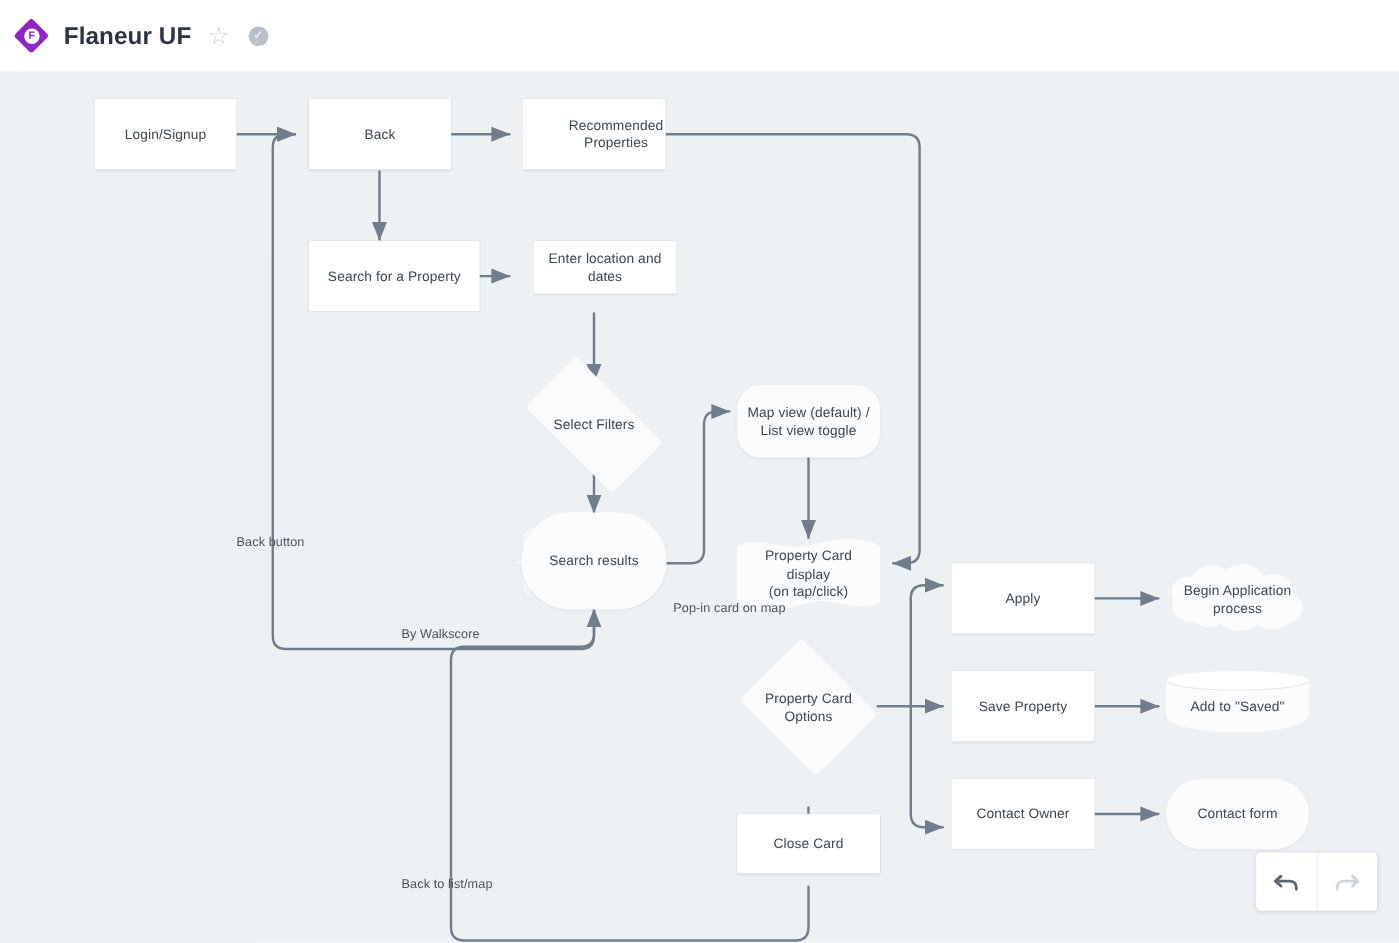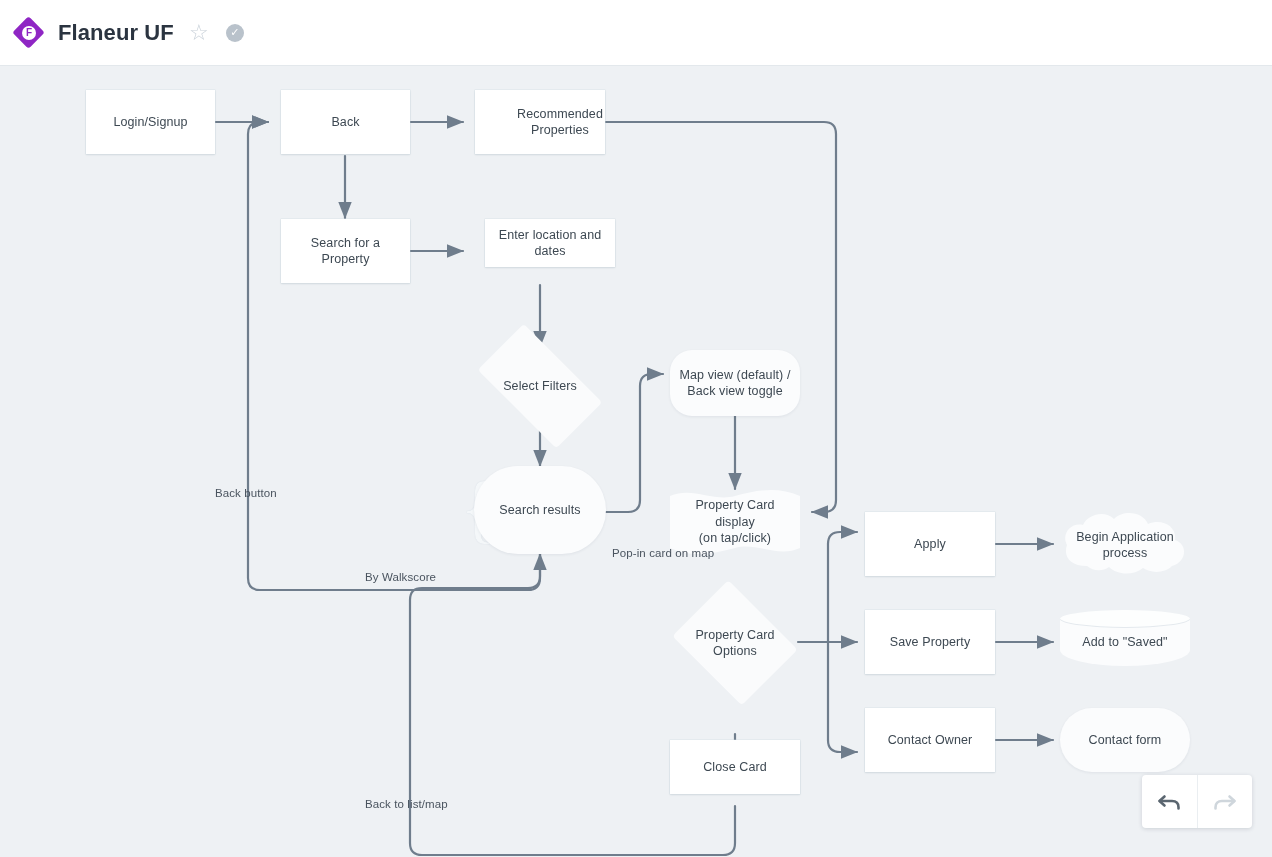--- a/index.html
+++ b/index.html
@@ -310,37 +310,37 @@
 
     <div class="node n-rect" style="left:281px; top:24px; width:129px; height:64px;">
       <span class="lbl">Back</span>
     </div>
 
     <div class="node n-rect" style="left:475px; top:24px; width:130px; height:64px; flex-direction:column;padding-left:40px;">
       <span class="lbl">Recommended</span>
       <span class="lbl">Properties</span>
     </div>
 
-    <div class="node n-rect" style="left:281px; top:153px; width:129px; height:64px;">
+    <div class="node n-rect" style="left:281px; top:153px; width:155px; height:64px;">
       <span class="lbl">Search for a Property</span>
     </div>
 
     <div class="node n-rect" style="left:485px; top:153px; width:130px; height:48px; flex-direction:column;">
       <span class="lbl">Enter location and</span>
       <span class="lbl">dates</span>
     </div>
 
     <div class="node n-diamond" style="left:463px; top:275px; width:154px; height:90px;">
       <div class="dshape"></div>
       <span class="lbl">Select Filters</span>
     </div>
 
     <div class="node n-round" style="left:670px; top:284px; width:130px; height:66px; flex-direction:column;">
       <span class="lbl">Map view (default) /</span>
-      <span class="lbl">Back view toggle</span>
+      <span class="lbl">List view toggle</span>
     </div>
 
     <div class="brace" style="left:460px; top:404px;">{</div>
 
     <div class="node n-pill" style="left:474px; top:400px; width:132px; height:88px;">
       <span class="lbl">Search results</span>
     </div>
 
     <div class="node n-doc" style="left:670px; top:423px; width:130px; height:66px; flex-direction:column;">
       <svg viewBox="0 0 130 66" preserveAspectRatio="none">

